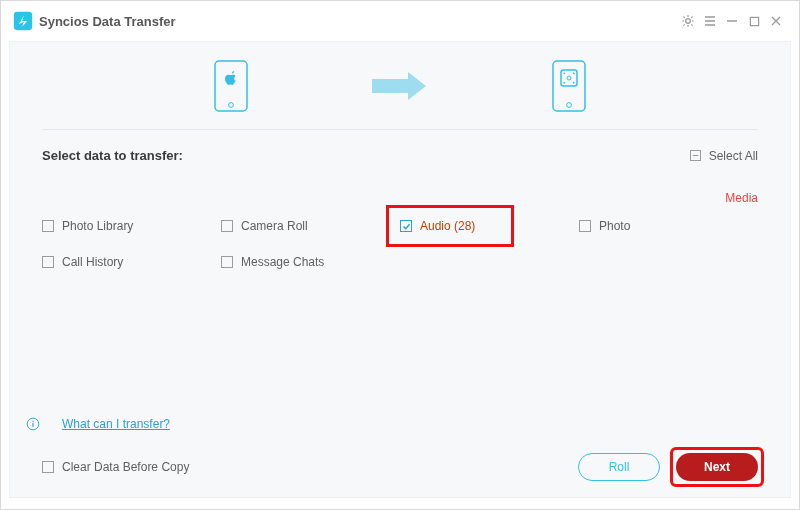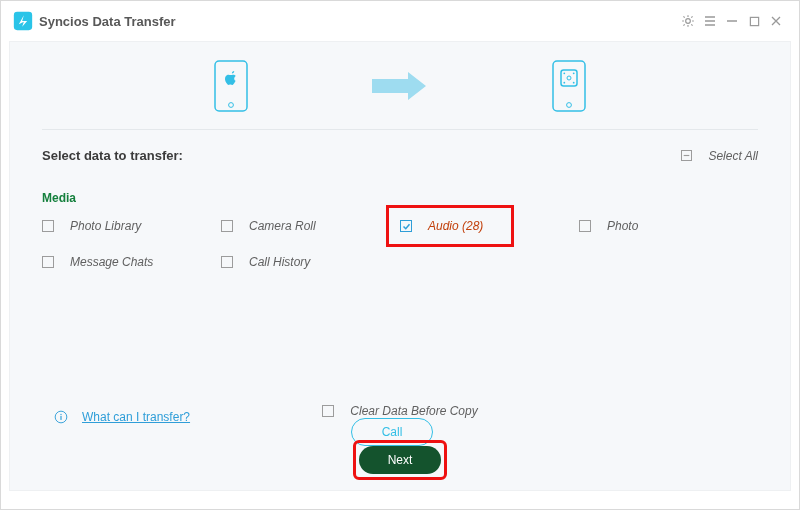--- a/index.html
+++ b/index.html
@@ -1,45 +1,45 @@
 <!DOCTYPE html>
 <html><head>
 <meta charset="utf-8">
 <style>
   * { box-sizing: border-box; margin: 0; padding: 0; }
   body { width: 800px; height: 510px; background: #fff; font-family: "Segoe UI", Arial, sans-serif; font-size: 12px; color: #505050; }
-  .app { border: 1px solid #d9d9d9; width: 100%; height: 100%; display: flex; flex-direction: column; }
+  .app { border: 1px solid #d9d9d9; width: 100%; height: 100%; display: flex; flex-direction: column; text-align: right; }
   .titlebar { display: flex; align-items: center; height: 40px; padding: 0 12px; }
   .logo { width: 20px; height: 20px; margin-right: 6px; }
   .apptitle { font-size: 13px; font-weight: 600; color: #585858; flex: 0 0 auto; }
   .spacer { flex: 1 1 auto; }
   .winbtn { width: 22px; height: 22px; display: flex; align-items: center; justify-content: center; color: #888; cursor: pointer; }
-  .content { flex: 1 1 auto; background: #f6f8fa; margin: 0 8px 18px 8px; border: 1px solid #eef0f2; display: flex; flex-direction: column; padding: 0 32px 12px 32px; position: relative; }
+  .content { flex: 1 1 auto; background: #f6f8fa; margin: 0 8px 11px 8px; border: 1px solid #eef0f2; display: flex; flex-direction: column; padding: 0 32px 12px 32px; position: relative; }
   .devices { height: 88px; display: flex; align-items: center; justify-content: center; gap: 120px; border-bottom: 1px solid #e4e8eb; }
   .phone-svg { color: #33bfe6; }
   .arrow-svg { color: #9edcf0; }
   .heading-row { display: flex; align-items: center; justify-content: space-between; margin-top: 18px; }
   .heading { font-size: 13px; font-weight: 700; color: #3b3b3b; }
   .section { margin-top: 28px; }
-  .section-title { font-size: 12px; font-weight: 700; color: #15803d; margin-bottom: 14px; }
+  .section-title { font-size: 12px; font-weight: 400; color: #ef4444; margin-bottom: 14px; }
   .row { display: flex; }
   .cell { width: 25%; display: flex; align-items: center; }
-  .chk { display: flex; align-items: center; gap: 16px; cursor: pointer; font-style: italic; }
+  .chk { display: flex; align-items: center; gap: 8px; cursor: pointer; }
   .chk .box { width: 12px; height: 12px; border: 1px solid #9c9c9c; display: flex; align-items: center; justify-content: center; }
   .chk .box.checked { border-color: #2f9ed8; color: #2f9ed8; }
   .chk .lbl { color: #606060; }
   .chk.on .lbl { color: #c2410c; }
   .selectall .box { width: 11px; height: 11px; }
   .highlight-audio { position: absolute; border: 3px solid #e11; }
-  .help { position: absolute; left: 44px; bottom: 66px; display: flex; align-items: center; gap: 14px; color: #2f9ed8; }
+  .help { position: absolute; left: 16px; bottom: 66px; display: flex; align-items: center; gap: 22px; color: #2f9ed8; }
   .help a { color: #2f9ed8; text-decoration: underline; cursor: pointer; }
-  .footer { position: absolute; left: 32px; right: 32px; bottom: 16px; display: flex; align-items: center; flex-direction: column; }
+  .footer { position: absolute; left: 32px; right: 32px; bottom: 16px; display: flex; align-items: center; }
   .btn { height: 28px; border-radius: 14px; min-width: 82px; display: flex; align-items: center; justify-content: center; font-size: 12px; cursor: pointer; }
   .btn-back { border: 1px solid #33bfe6; color: #33bfe6; background: #f6f8fa; margin-right: 16px; }
-  .btn-next { background: #14532d; color: #fff; font-weight: 400; }
+  .btn-next { background: #b91c1c; color: #fff; font-weight: 700; }
   .next-wrap { position: relative; }
   .next-highlight { position: absolute; border: 3px solid #e11; border-radius: 6px; left: -6px; top: -6px; right: -6px; bottom: -6px; pointer-events: none; }
   svg { display: block; }
 </style>
 </head>
 <body>
 
 <div class="app">
   <div class="titlebar">
     <svg class="logo" viewBox="0 0 24 24">
@@ -144,27 +144,27 @@
             </div>
           </div>
       </div>
     </div>
 
     <div class="section" style="margin-top:22px;">
       <div class="row">
         <div class="cell">
             <div class="chk">
               <span class="box"></span>
-              <span class="lbl">Message Chats</span>
+              <span class="lbl">Call History</span>
             </div>
           </div>
         <div class="cell">
             <div class="chk">
               <span class="box"></span>
-              <span class="lbl">Call History</span>
+              <span class="lbl">Message Chats</span>
             </div>
           </div>
         <div class="cell"></div>
       </div>
     </div>
 
     <div class="help">
       <svg width="14" height="14" viewBox="0 0 24 24">
           <circle cx="12" cy="12" r="10" fill="none" stroke="#2f9ed8" stroke-width="1.6"></circle>
           <circle cx="12" cy="7.5" r="1.1" fill="#2f9ed8"></circle>
@@ -172,21 +172,21 @@
         </svg>
       <a>What can I transfer?</a>
     </div>
 
     <div class="footer">
       <div class="chk">
           <span class="box"></span>
           <span class="lbl">Clear Data Before Copy</span>
         </div>
       <div class="spacer"></div>
-      <div class="btn btn-back">Call</div>
+      <div class="btn btn-back">Roll</div>
       <div class="next-wrap">
         <div class="btn btn-next">Next</div>
         <div class="next-highlight"></div>
       </div>
     </div>
 
   </div>
 </div>
 
 </body></html>

